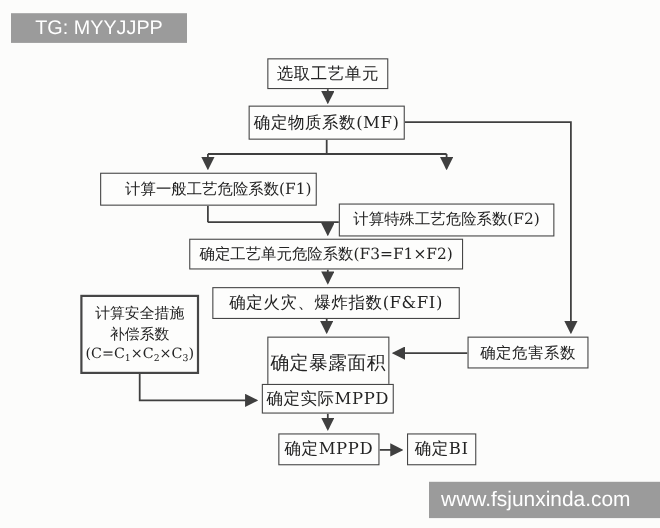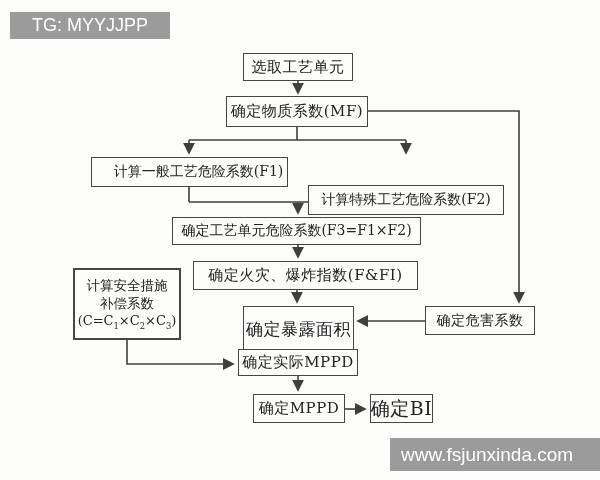--- a/index.html
+++ b/index.html
@@ -37,21 +37,21 @@
   #n-f3       { left: 172px; top: 217px; width: 249px; height: 28px; letter-spacing: 0; }
   #n-fefi     { left: 193px; top: 261px; width: 225px; height: 29px; font-size: 15px; }
   #n-exposure { left: 243px; top: 306px; width: 111px; height: 46px; font-size: 17px; }
   #n-damage   { left: 425px; top: 306px; width: 110px; height: 29px; }
   #n-comp     { left: 73px;  top: 268px; width: 108px; height: 72px;
                 flex-direction: column; justify-content: center;
                 line-height: 1.35; font-size: 13.5px; border-width: 2px; letter-spacing: 0; }
   #n-comp .formula { font-size: 13px; }
   #n-actual   { left: 238px; top: 349px; width: 120px; height: 27px; font-size: 15px; text-align: right; }
   #n-mppd     { left: 253px; top: 394px; width: 92px;  height: 29px; font-size: 15px; }
-  #n-bi       { left: 370px; top: 394px; width: 63px;  height: 29px; font-size: 19px; }
+  #n-bi       { left: 370px; top: 394px; width: 63px;  height: 29px; font-size: 15px; }
   .badge {
     position: absolute;
     background: #9b9b9b;
     color: #ffffff;
     font-family: "Liberation Sans", sans-serif;
     display: flex;
     align-items: center;
   }
   #badge-tg   { left: 10px;  top: 12px;  width: 138px; height: 27px; font-size: 18px; padding-left: 22px; }
   #badge-site { left: 390px; top: 438px; width: 210px; height: 33px; font-size: 19px; padding-left: 11px; }

